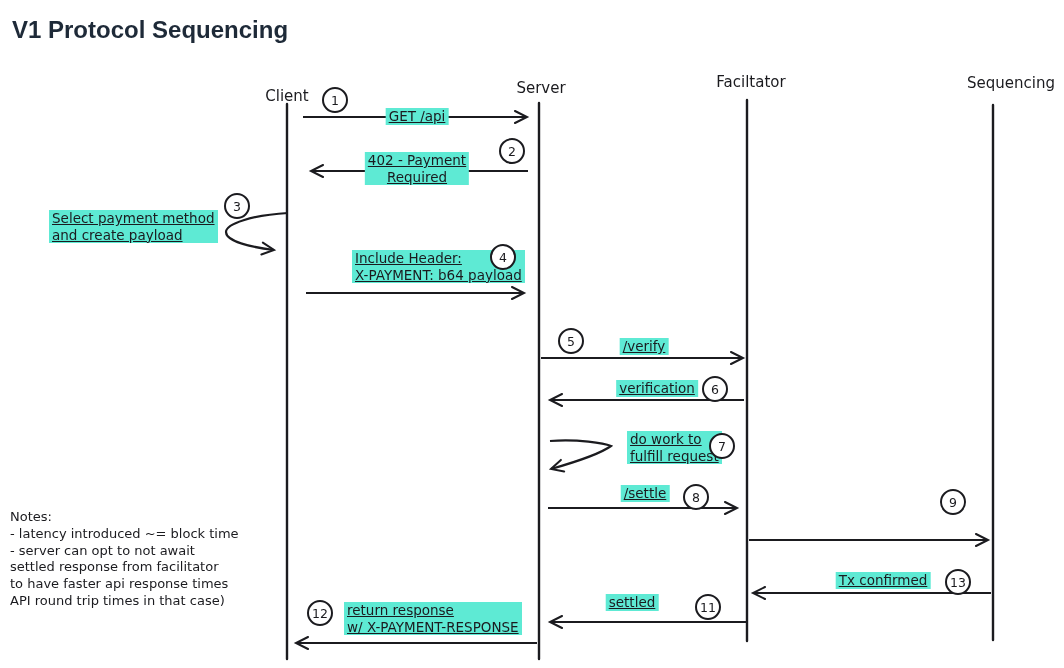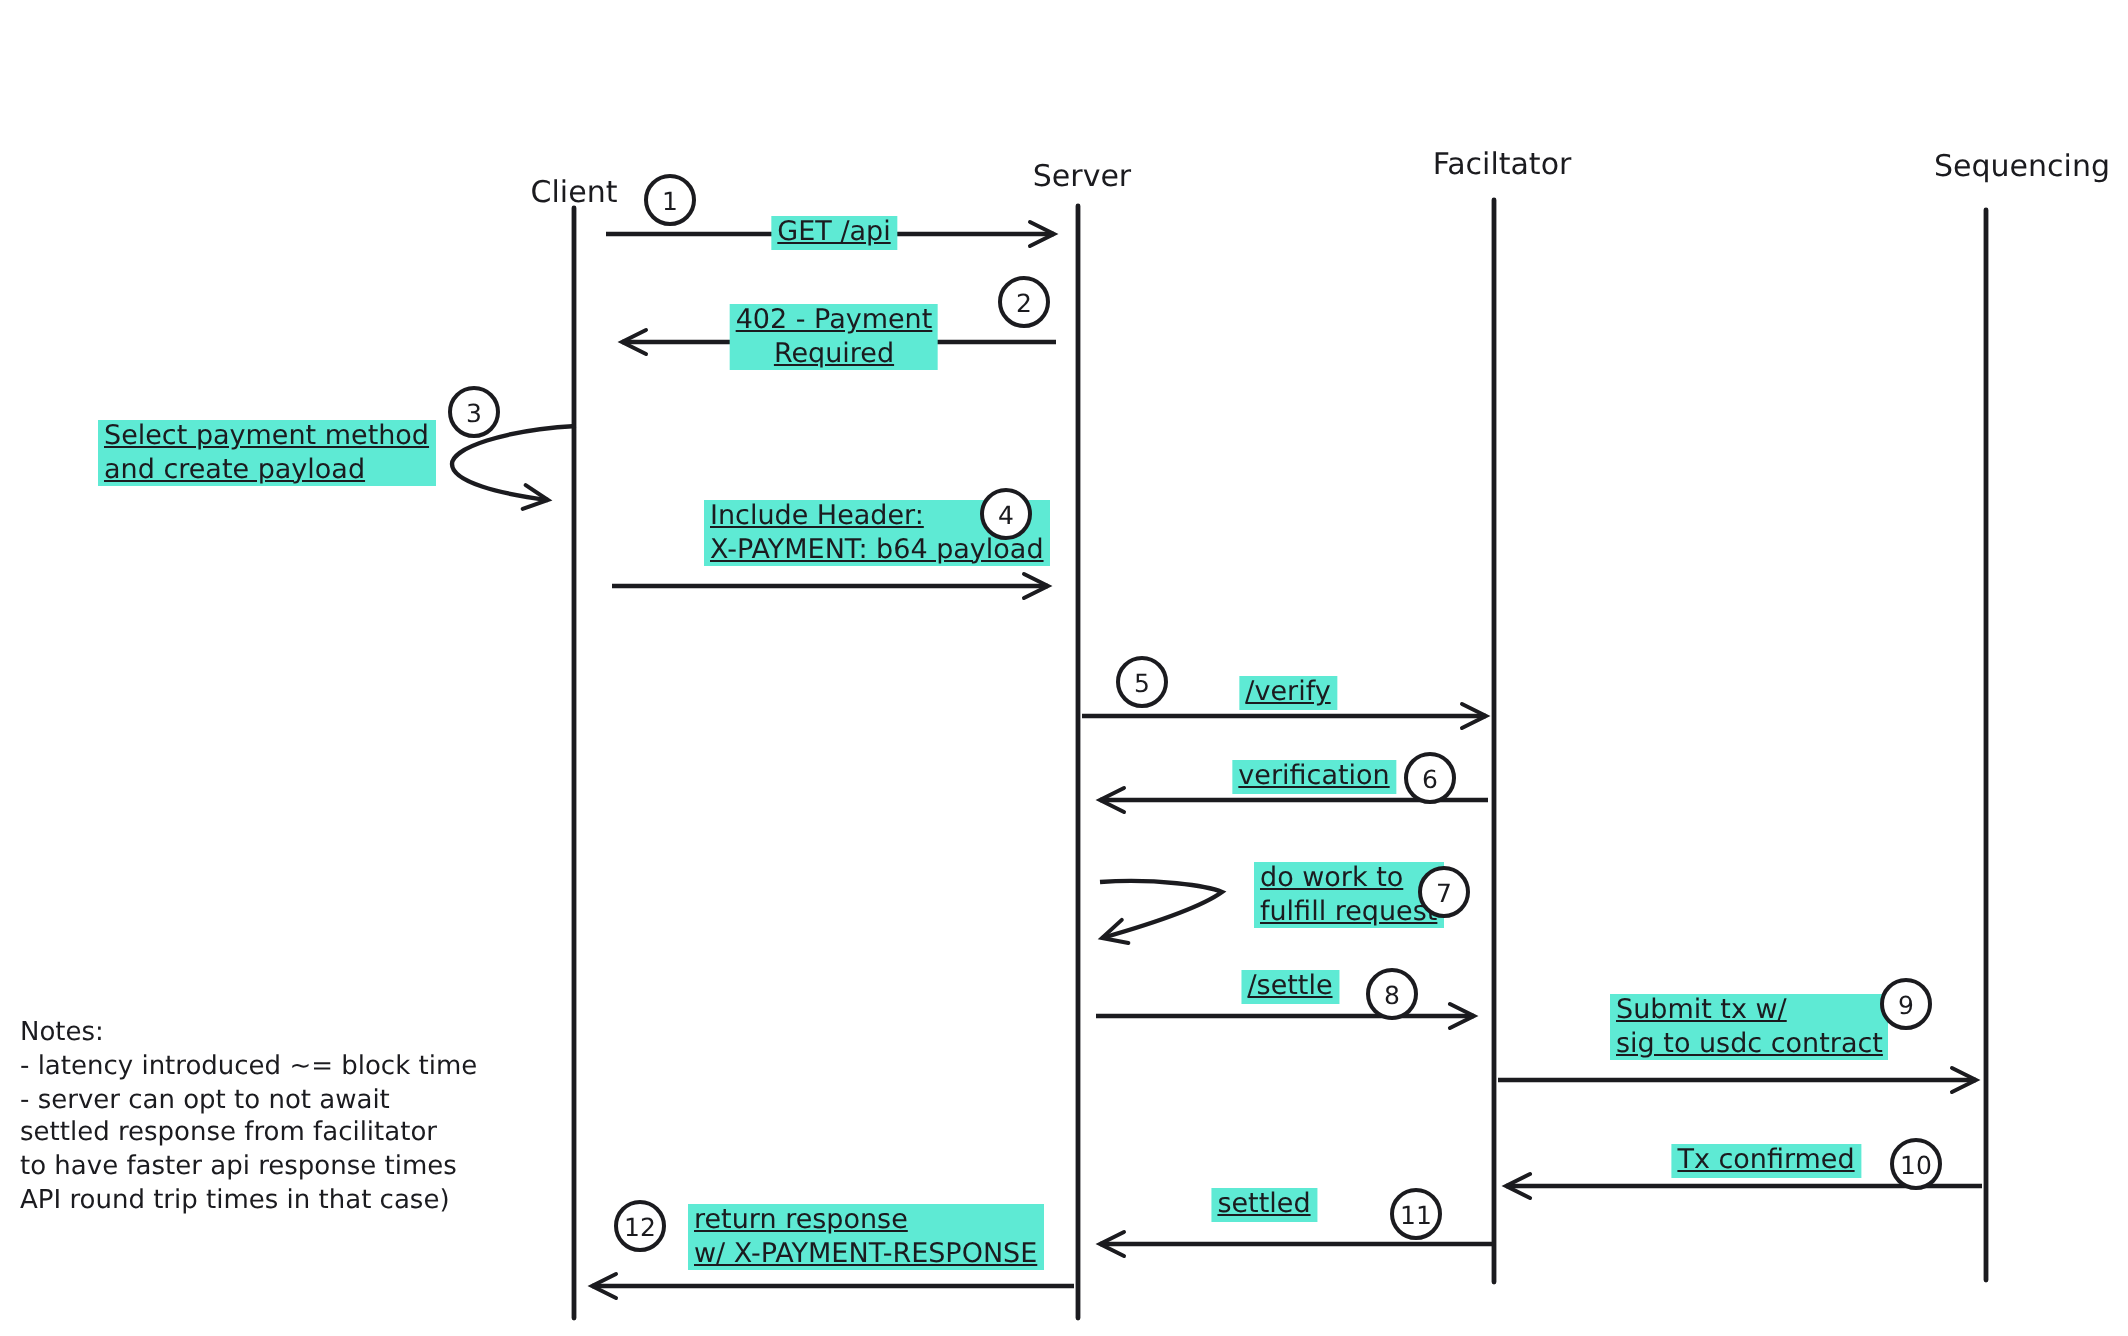--- a/index.html
+++ b/index.html
@@ -82,55 +82,54 @@
     <line x1="541" y1="358" x2="743" y2="358" stroke="#1b1b1f" stroke-width="2.2" marker-end="url(#ah)"></line>
     <line x1="744" y1="400" x2="550" y2="400" stroke="#1b1b1f" stroke-width="2.2" marker-end="url(#ah)"></line>
     <path d="M550,441 C578,439 604,443 611,446 C600,454 572,463 551,469" fill="none" stroke="#1b1b1f" stroke-width="2.2" marker-end="url(#ah)"></path>
     <line x1="548" y1="508" x2="737" y2="508" stroke="#1b1b1f" stroke-width="2.2" marker-end="url(#ah)"></line>
     <line x1="749" y1="540" x2="988" y2="540" stroke="#1b1b1f" stroke-width="2.2" marker-end="url(#ah)"></line>
     <line x1="991" y1="593" x2="753" y2="593" stroke="#1b1b1f" stroke-width="2.2" marker-end="url(#ah)"></line>
     <line x1="746" y1="622" x2="550" y2="622" stroke="#1b1b1f" stroke-width="2.2" marker-end="url(#ah)"></line>
     <line x1="537" y1="643" x2="296" y2="643" stroke="#1b1b1f" stroke-width="2.2" marker-end="url(#ah)"></line>
   </svg>
 
+  <div class="page-title">V1 Protocol Sequencing</div>
 
   <div class="actor" style="left:287px; top:87px;">Client</div>
   <div class="actor" style="left:541px; top:79px;">Server</div>
   <div class="actor" style="left:751px; top:73px;">Faciltator</div>
   <div class="actor" style="left:1011px; top:74px;">Sequencing</div>
 
   <div class="msg center" style="left:417px; top:108px;">GET /api</div>
   <div class="msg center" style="left:417px; top:152px;">402 - Payment
 Required</div>
   <div class="msg left" style="left:49px;  top:210px;">Select payment method
 and create payload</div>
   <div class="msg left" style="left:324px; top:250px;margin-left:28px;">Include Header:
 X-PAYMENT: b64 payload</div>
   <div class="msg center" style="left:644px; top:338px;">/verify</div>
   <div class="msg center" style="left:657px; top:380px;">verification</div>
   <div class="msg left" style="left:627px; top:431px;">do work to
 fulfill request</div>
   <div class="msg center" style="left:645px; top:485px;">/settle</div>
-  <div class="msg left" style="left:805px; top:497px;">Submit tx w/
-sig to usdc contract</div>
   <div class="msg center" style="left:883px; top:572px;">Tx confirmed</div>
   <div class="msg center" style="left:632px; top:594px;">settled</div>
   <div class="msg left" style="left:344px; top:602px;">return response
 w/ X-PAYMENT-RESPONSE</div>
 
   <div class="stepnum" style="left:322px; top:87px;">1</div>
   <div class="stepnum" style="left:499px; top:138px;">2</div>
   <div class="stepnum" style="left:224px; top:193px;">3</div>
   <div class="stepnum" style="left:490px; top:244px;">4</div>
   <div class="stepnum" style="left:558px; top:328px;">5</div>
   <div class="stepnum" style="left:702px; top:376px;">6</div>
   <div class="stepnum" style="left:709px; top:433px;">7</div>
   <div class="stepnum" style="left:683px; top:484px;">8</div>
   <div class="stepnum" style="left:940px; top:489px;">9</div>
-  <div class="stepnum" style="left:945px; top:569px;">10</div>
+  <div class="stepnum" style="left:945px; top:569px;">13</div>
   <div class="stepnum" style="left:695px; top:594px;">11</div>
   <div class="stepnum" style="left:307px; top:600px;">12</div>
 
   <div class="notes">
     <div>Notes:</div>
     <div>- latency introduced ~= block time</div>
     <div>- server can opt to not await</div>
     <div>settled response from facilitator</div>
     <div>to have faster api response times</div>
     <div>API round trip times in that case)</div>

